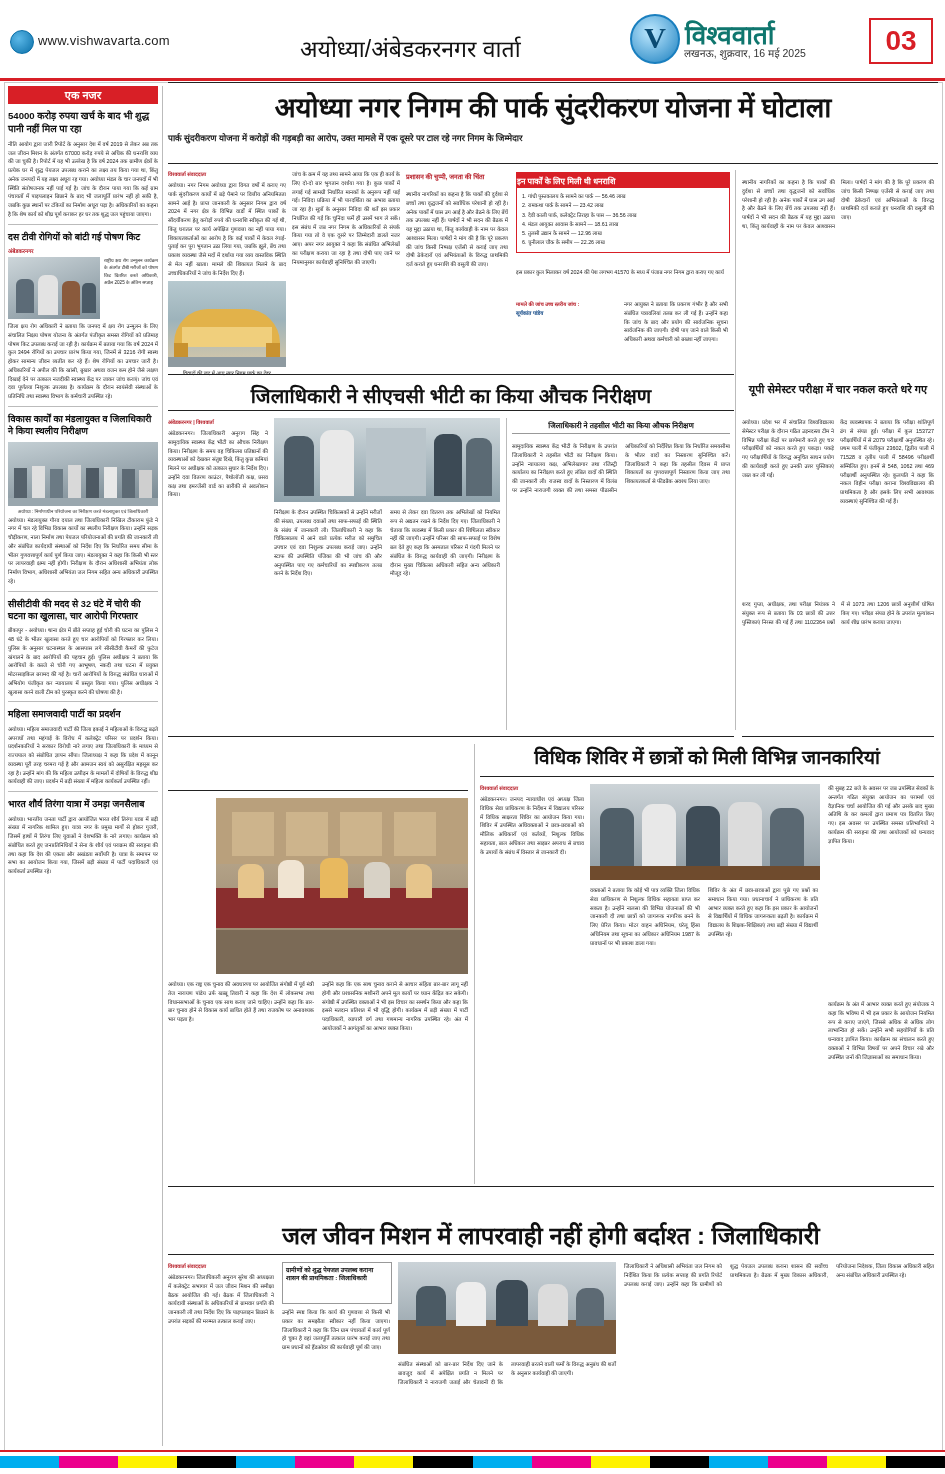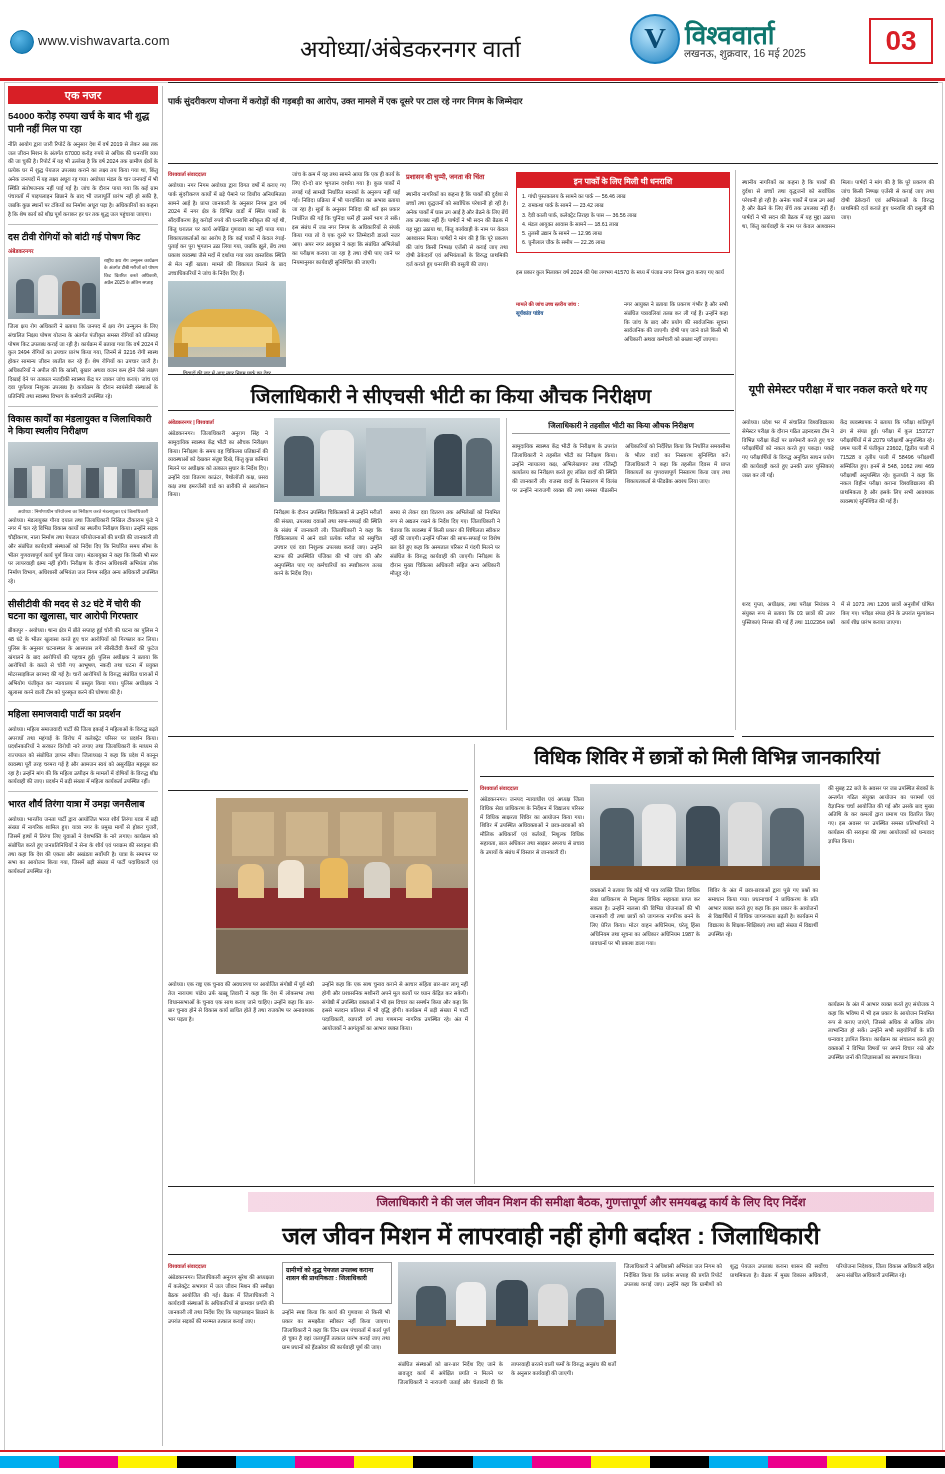--- a/index.html
+++ b/index.html
@@ -35,21 +35,21 @@
   .kicker{font-size:5.6px;font-weight:bold;color:#b8212b;margin:2px 0;}
   .photo{background:linear-gradient(160deg,#9fb4c2,#6f8595);position:relative;overflow:hidden;}
   .photo i{position:absolute;display:block;}
   
   .main-head{position:absolute;left:168px;top:88px;width:770px;}
   .main-head h1{margin:0;font-size:27.5px;font-weight:bold;color:#111;text-align:center;letter-spacing:-.2px;}
   .main-head .deck{margin:7px 0 0;font-size:8.6px;font-weight:bold;text-align:left;color:#222;}
   .hr-thin{position:absolute;background:#222;height:1px;}
   
   .redbox{position:absolute;border:1px solid #d81f26;background:#fff;}
-  .redbox .bt{background:#d81f26;color:#fff;font-size:8px;font-weight:bold;text-align:center;padding:2px 0;}
+  .redbox .bt{background:#d81f26;color:#fff;font-size:8px;font-weight:bold;text-align:left;padding:2px 0;}
   .amountlist{font-size:5.3px;line-height:1.75;padding:4px 5px;color:#1b1b1b;}
   .bylinebox{font-size:5.2px;border:1px solid #999;padding:2px 3px;color:#222;}
   
   .h2{position:absolute;font-size:20px;font-weight:bold;color:#111;}
   .h3{position:absolute;font-size:15px;font-weight:bold;color:#111;}
   .h4{position:absolute;font-size:10px;font-weight:bold;color:#111;}
   .pinkband{position:absolute;background:linear-gradient(90deg,#f6d9e6,#f3cfdf);color:#7a1840;
             font-size:11.5px;font-weight:bold;text-align:center;line-height:20px;}
   .caption{font-size:5.2px;color:#333;text-align:center;}
   .boxrule{position:absolute;border:1px solid #999;}
@@ -127,20 +127,21 @@
 
     <div class="rule" style="position:relative;width:150px;margin:5px 0;"></div>
 
     <div class="sub-head">भारत शौर्य तिरंगा यात्रा में उमड़ा जनसैलाब</div>
     <div class="col-text">अयोध्या। भारतीय जनता पार्टी द्वारा आयोजित भारत शौर्य तिरंगा यात्रा में बड़ी संख्या में नागरिक शामिल हुए। यात्रा नगर के प्रमुख मार्गों से होकर गुजरी, जिसमें हाथों में तिरंगा लिए युवाओं ने देशभक्ति के नारे लगाए। कार्यक्रम को संबोधित करते हुए जनप्रतिनिधियों ने सेना के शौर्य एवं पराक्रम की सराहना की तथा कहा कि देश की एकता और अखंडता सर्वोपरि है। यात्रा के समापन पर सभा का आयोजन किया गया, जिसमें बड़ी संख्या में पार्टी पदाधिकारी एवं कार्यकर्ता उपस्थित रहे।</div>
   </div>
 
   <div class="vrule" style="left:162px;top:86px;height:1360px;"></div>
 
   <div class="main-head">
+    <h1>अयोध्या नगर निगम की पार्क सुंदरीकरण योजना में घोटाला</h1>
     <div class="deck">पार्क सुंदरीकरण योजना में करोड़ों की गड़बड़ी का आरोप, उक्त मामले में एक दूसरे पर टाल रहे नगर निगम के जिम्मेदार</div>
   </div>
   <div class="hr-thin" style="left:168px;top:82px;width:770px;"></div>
   <div class="hr-thin" style="left:168px;top:163px;width:770px;"></div>
 
   <div style="position:absolute;left:168px;top:170px;width:118px;">
     <div style="font-size:5.2px;font-weight:bold;color:#b8212b;">विश्ववार्ता संवाददाता</div>
     <div class="col-text" style="margin-top:3px;">अयोध्या। नगर निगम अयोध्या द्वारा विगत वर्षों में कराए गए पार्क सुंदरीकरण कार्यों में बड़े पैमाने पर वित्तीय अनियमितता सामने आई है। प्राप्त जानकारी के अनुसार निगम द्वारा वर्ष 2024 में नगर क्षेत्र के विभिन्न वार्डों में स्थित पार्कों के सौंदर्यीकरण हेतु करोड़ों रुपये की धनराशि स्वीकृत की गई थी, किंतु धरातल पर कार्य अपेक्षित गुणवत्ता का नहीं पाया गया। शिकायतकर्ताओं का आरोप है कि कई पार्कों में केवल रंगाई-पुताई कर पूरा भुगतान उठा लिया गया, जबकि झूले, बेंच तथा प्रकाश व्यवस्था जैसे मदों में दर्शाया गया व्यय वास्तविक स्थिति से मेल नहीं खाता। मामले की शिकायत मिलने के बाद उच्चाधिकारियों ने जांच के निर्देश दिए हैं।</div>
     <div class="photo" style="width:118px;height:86px;margin-top:4px;background:linear-gradient(180deg,#b7c9cf 0%,#9db3bb 45%,#d8c9a8 100%);position:relative;">
       <i style="left:6px;top:28px;width:106px;height:34px;background:#e2b24a;border-radius:52px 52px 0 0;"></i>
@@ -243,21 +244,20 @@
     <i style="left:138px;top:18px;width:34px;height:64px;background:#dcdcdc;border-radius:11px 11px 0 0;"></i>
     <i style="left:180px;top:24px;width:34px;height:58px;background:#5a6872;border-radius:11px 11px 0 0;"></i>
     <i style="left:0;bottom:0;width:230px;height:14px;background:#6f4b2d;"></i>
   </div>
   <div class="col-text" style="position:absolute;left:590px;top:886px;width:110px;">वक्ताओं ने बताया कि कोई भी पात्र व्यक्ति जिला विधिक सेवा प्राधिकरण से निशुल्क विधिक सहायता प्राप्त कर सकता है। उन्होंने नालसा की विभिन्न योजनाओं की भी जानकारी दी तथा छात्रों को जागरूक नागरिक बनने के लिए प्रेरित किया। मोटर वाहन अधिनियम, घरेलू हिंसा अधिनियम तथा सूचना का अधिकार अधिनियम 1987 के प्रावधानों पर भी प्रकाश डाला गया।</div>
   <div class="col-text" style="position:absolute;left:708px;top:886px;width:110px;">शिविर के अंत में छात्र-छात्राओं द्वारा पूछे गए प्रश्नों का समाधान किया गया। प्रधानाचार्य ने प्राधिकरण के प्रति आभार व्यक्त करते हुए कहा कि इस प्रकार के आयोजनों से विद्यार्थियों में विधिक जागरूकता बढ़ती है। कार्यक्रम में विद्यालय के शिक्षक-शिक्षिकाएं तथा बड़ी संख्या में विद्यार्थी उपस्थित रहे।</div>
   <div class="col-text" style="position:absolute;left:828px;top:784px;width:106px;">की सुबह 22 बजे के अवसर पर जब उपस्थित सेवकों के अन्तर्गत गठित संयुक्त आयोजन का परामर्श एवं वैज्ञानिक चर्चा आयोजित की गई और उसके बाद मुख्य अतिथि के कर कमलों द्वारा प्रमाण पत्र वितरित किए गए। इस अवसर पर उपस्थित समस्त प्रतिभागियों ने कार्यक्रम की सराहना की तथा आयोजकों को धन्यवाद ज्ञापित किया।</div>
   <div class="col-text" style="position:absolute;left:828px;top:1000px;width:106px;">कार्यक्रम के अंत में आभार व्यक्त करते हुए संयोजक ने कहा कि भविष्य में भी इस प्रकार के आयोजन नियमित रूप से कराए जाएंगे, जिससे अधिक से अधिक लोग लाभान्वित हो सकें। उन्होंने सभी सहयोगियों के प्रति धन्यवाद ज्ञापित किया। कार्यक्रम का संचालन करते हुए वक्ताओं ने विभिन्न विषयों पर अपने विचार रखे और उपस्थित जनों की जिज्ञासाओं का समाधान किया।</div>
 
   <div class="hr-thin" style="left:168px;top:1186px;width:766px;"></div>
-  <div class="pinkband" style="left:248px;top:1192px;width:686px;height:20px;">जिलाधिकारी ने की जल जीवन मिशन की समीक्षा बैठक, गुणत्तापूर्ण और समयबद्ध कार्य के लिए दिए निर्देश</div>
   <div class="h2" style="left:168px;top:1218px;width:766px;text-align:center;font-size:24px;">जल जीवन मिशन में लापरवाही नहीं होगी बर्दाश्त : जिलाधिकारी</div>
   <div class="hr-thin" style="left:168px;top:1254px;width:766px;"></div>
 
   <div style="position:absolute;left:168px;top:1262px;width:106px;">
     <div style="font-size:5.2px;font-weight:bold;color:#b8212b;">विश्ववार्ता संवाददाता</div>
     <div class="col-text" style="margin-top:3px;">अंबेडकरनगर। जिलाधिकारी अनुराग सुरेश की अध्यक्षता में कलेक्ट्रेट सभागार में जल जीवन मिशन की समीक्षा बैठक आयोजित की गई। बैठक में जिलाधिकारी ने कार्यदायी संस्थाओं के अधिकारियों से ग्रामवार प्रगति की जानकारी ली तथा निर्देश दिए कि पाइपलाइन बिछाने के उपरांत सड़कों की मरम्मत तत्काल कराई जाए।</div>
   </div>
   <div class="boxrule" style="left:282px;top:1262px;width:108px;height:40px;"></div>
   <div style="position:absolute;left:286px;top:1266px;width:100px;font-size:6.2px;font-weight:bold;color:#111;line-height:1.35;">ग्रामीणों को शुद्ध पेयजल उपलब्ध कराना शासन की प्राथमिकता : जिलाधिकारी</div>
   <div class="col-text" style="position:absolute;left:282px;top:1308px;width:108px;">उन्होंने स्पष्ट किया कि कार्य की गुणवत्ता से किसी भी प्रकार का समझौता स्वीकार नहीं किया जाएगा। जिलाधिकारी ने कहा कि जिन ग्राम पंचायतों में कार्य पूर्ण हो चुका है वहां जलापूर्ति तत्काल प्रारंभ कराई जाए तथा ग्राम प्रधानों को हैंडओवर की कार्यवाही पूर्ण की जाए।</div>

